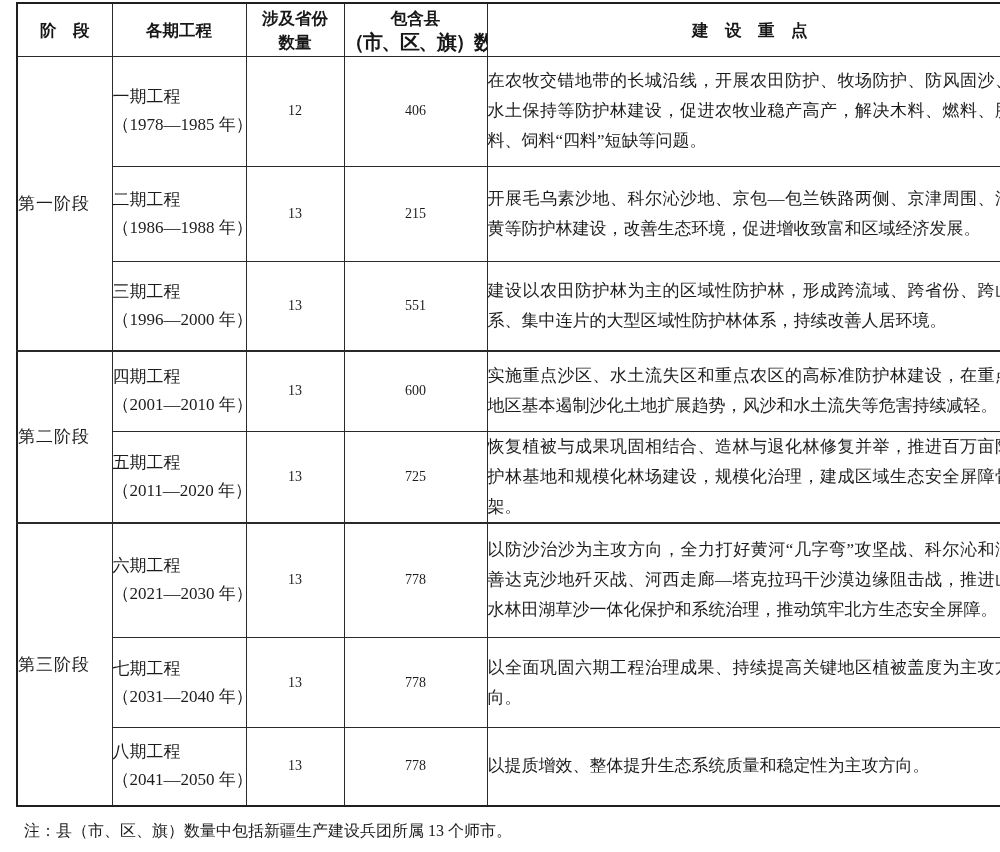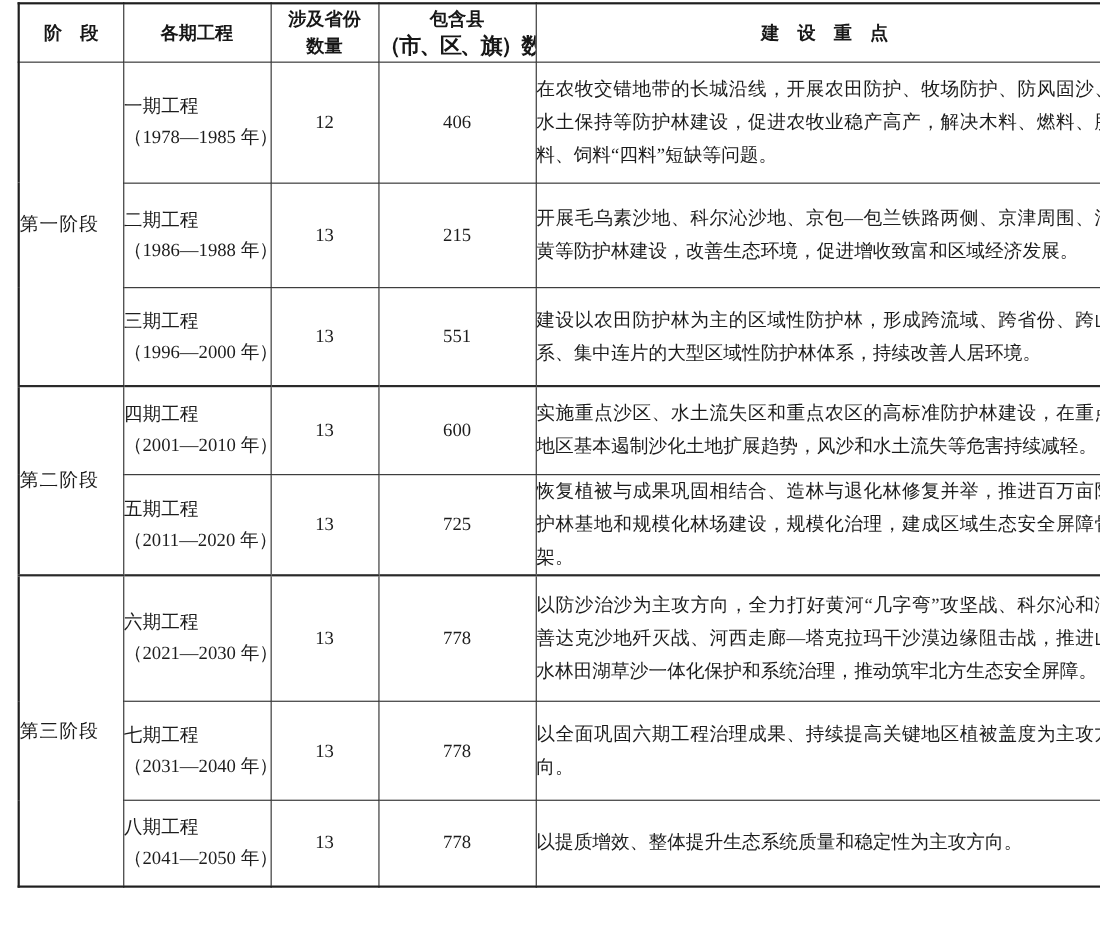--- a/index.html
+++ b/index.html
@@ -45,21 +45,21 @@
     letter-spacing: 1px;
   }
   .project-cell {
     text-align: left;
     font-size: 17px;
     line-height: 28px;
   }
   .project-years { white-space: nowrap; }
   .num-cell {
     text-align: center;
-    font-size: 17px;
+    font-size: 14px;
   }
   .focus-cell {
     font-size: 17px;
     line-height: 30px;
     text-align: justify;
     text-justify: inter-character;
     padding: 6px 9px 6px 9px;
   }
   .footnote {
     margin: 13px 0 0 8px;
@@ -169,13 +169,14 @@
         <td class="project-cell">
           <div>八期工程</div>
           <div class="project-years">（2041—2050 年）</div>
         </td>
         <td class="num-cell">13</td>
         <td class="num-cell">778</td>
         <td class="focus-cell">以提质增效、整体提升生态系统质量和稳定性为主攻方向。</td>
       </tr>
     </tbody>
   </table>
+  <p class="footnote">注：县（市、区、旗）数量中包括新疆生产建设兵团所属 13 个师市。</p>
 </div>
 
 </body></html>

